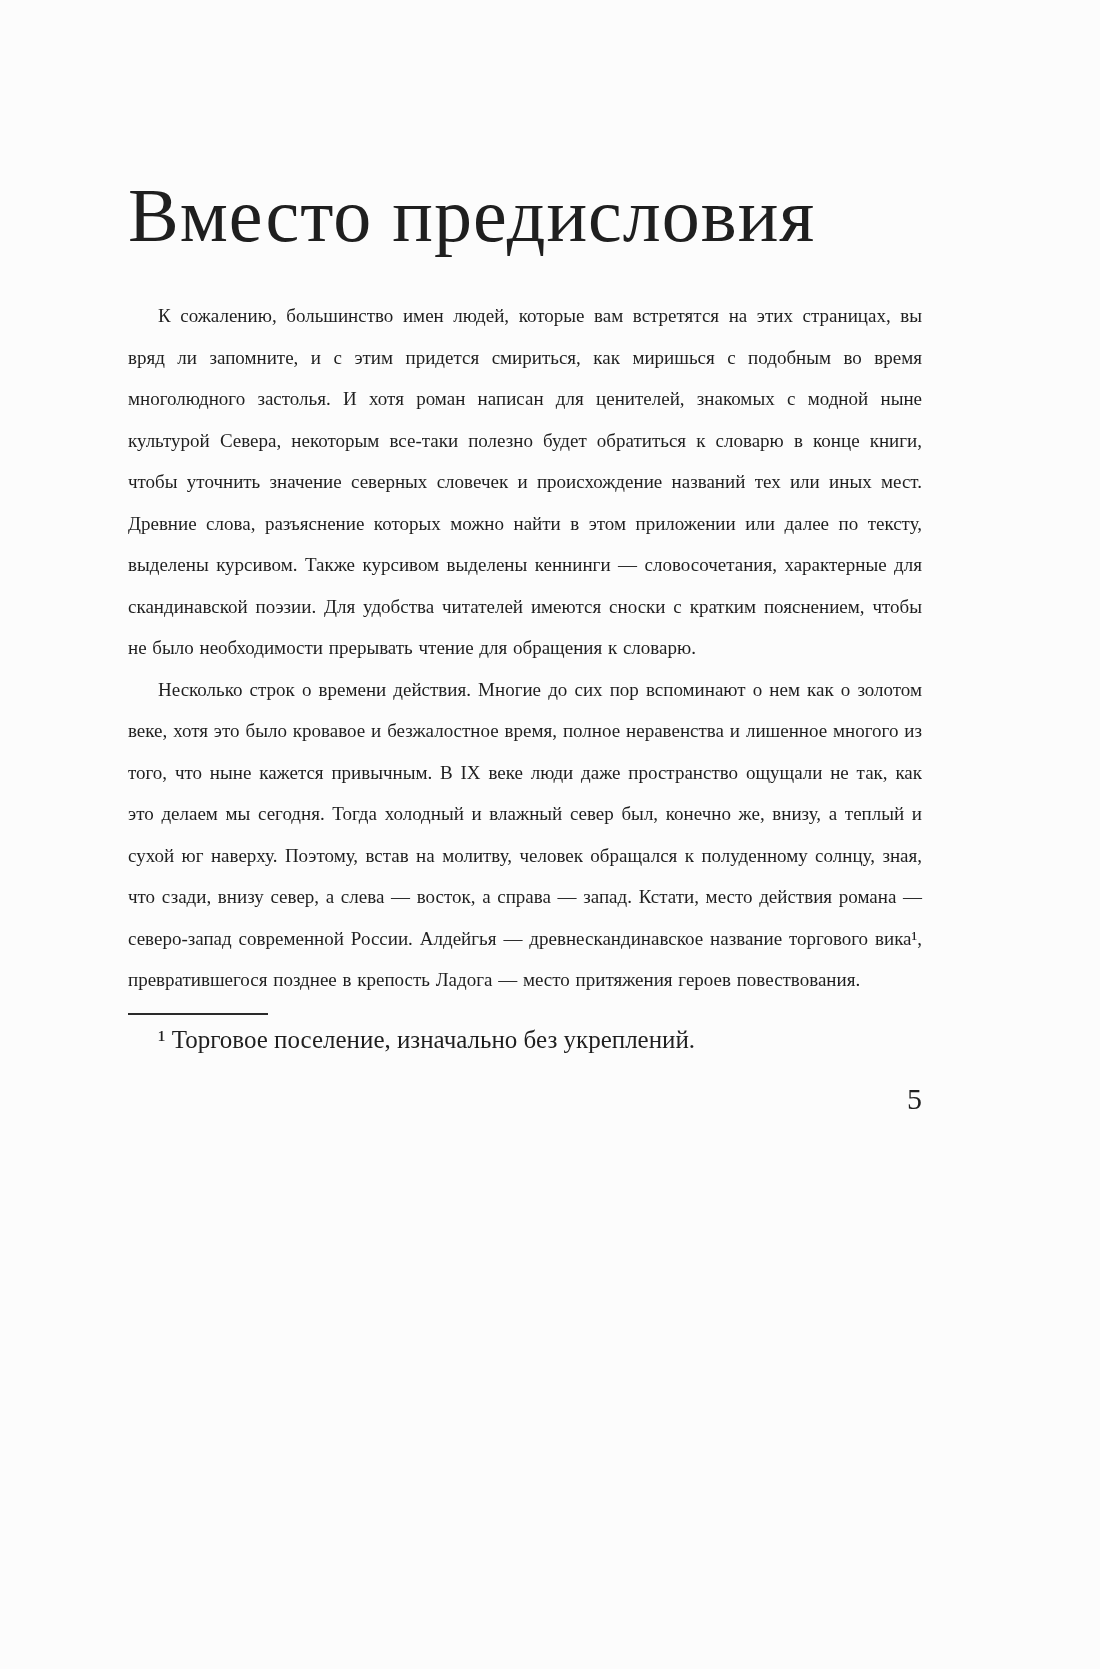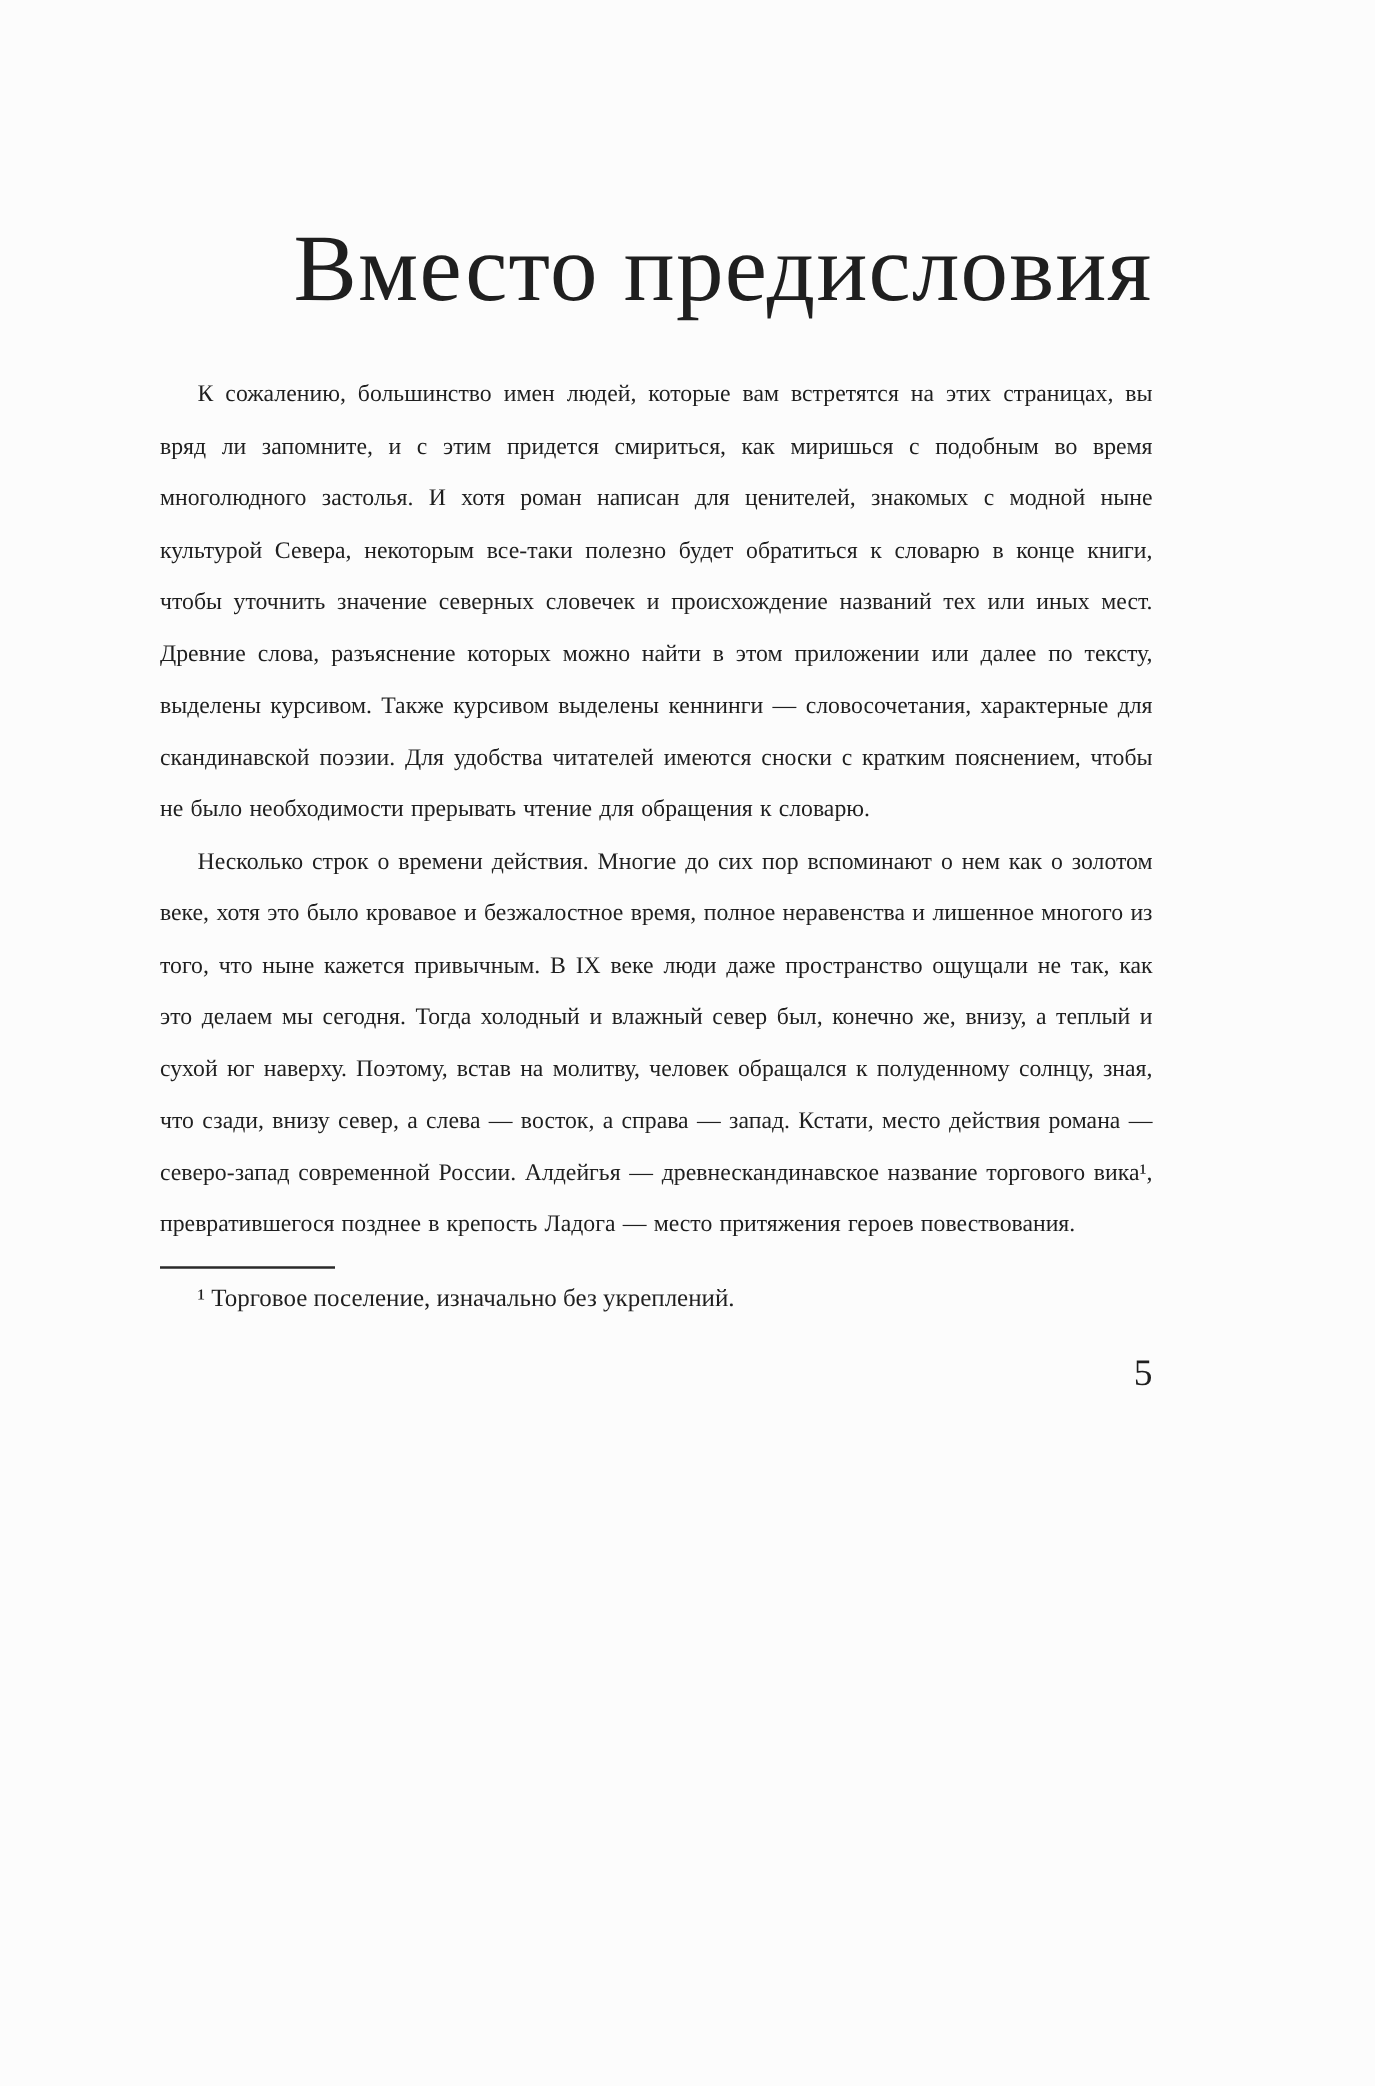--- a/index.html
+++ b/index.html
@@ -13,21 +13,21 @@
     height: 1669px;
     background: var(--background, #fcfcfc);
     font-family: "Liberation Serif", "DejaVu Serif", serif;
     color: var(--text, #1f1f1f);
     overflow: hidden;
   }
   .title {
     margin: 0 0 0 128px;
     width: 794px;
     padding-top: 172px;
-    text-align: right;
+    text-align: left;
     font-weight: normal;
     font-size: 76px;
     line-height: 1.15;
     letter-spacing: 1px;
     color: var(--text, #1f1f1f);
   }
   .content {
     width: 794px;
     margin: 36px 0 0 128px;
   }
@@ -42,21 +42,21 @@
     word-spacing: 1px;
   }
   .footnote-rule {
     width: 140px;
     height: 0;
     border-top: 2px solid var(--rule, #2a2a2a);
     margin-top: 12px;
   }
   .footnote {
     margin: 8px 0 0 0;
-    font-size: 20px;
+    font-size: 25px;
     line-height: 33px;
     text-indent: 30px;
     text-align: left;
   }
   .page-number {
     margin-top: 26px;
     text-align: right;
     font-size: 30px;
     line-height: 1.1;
   }

